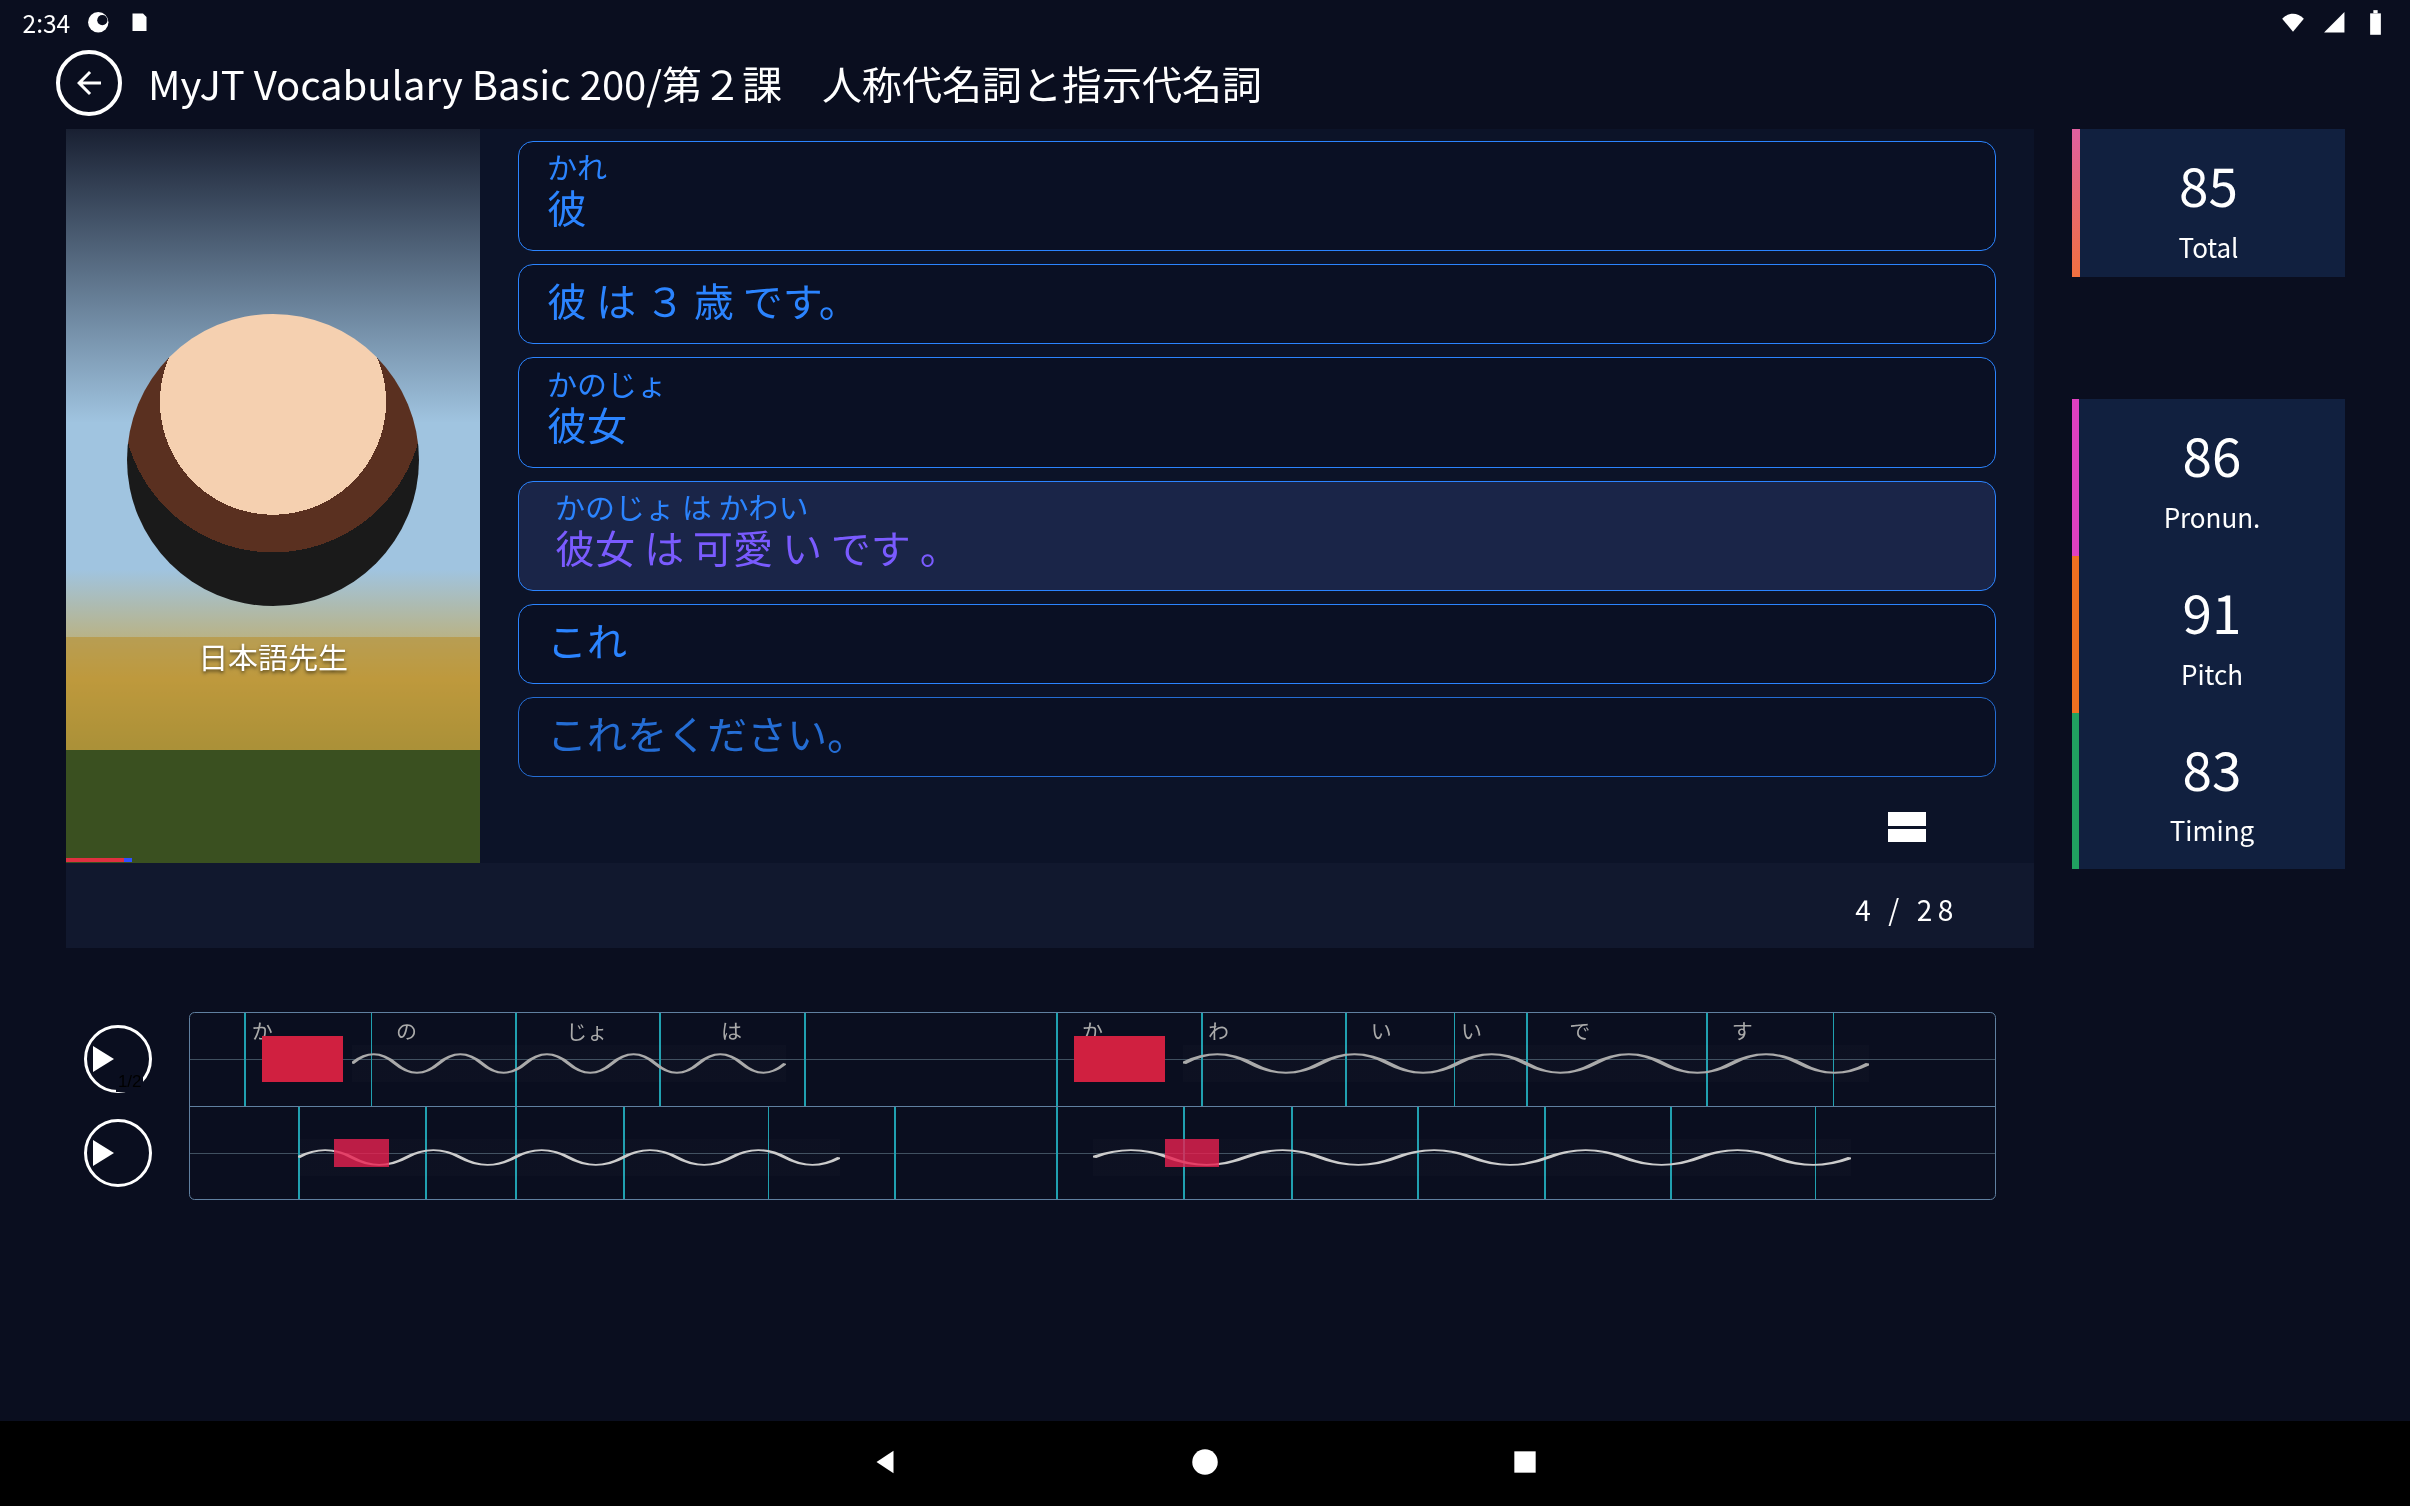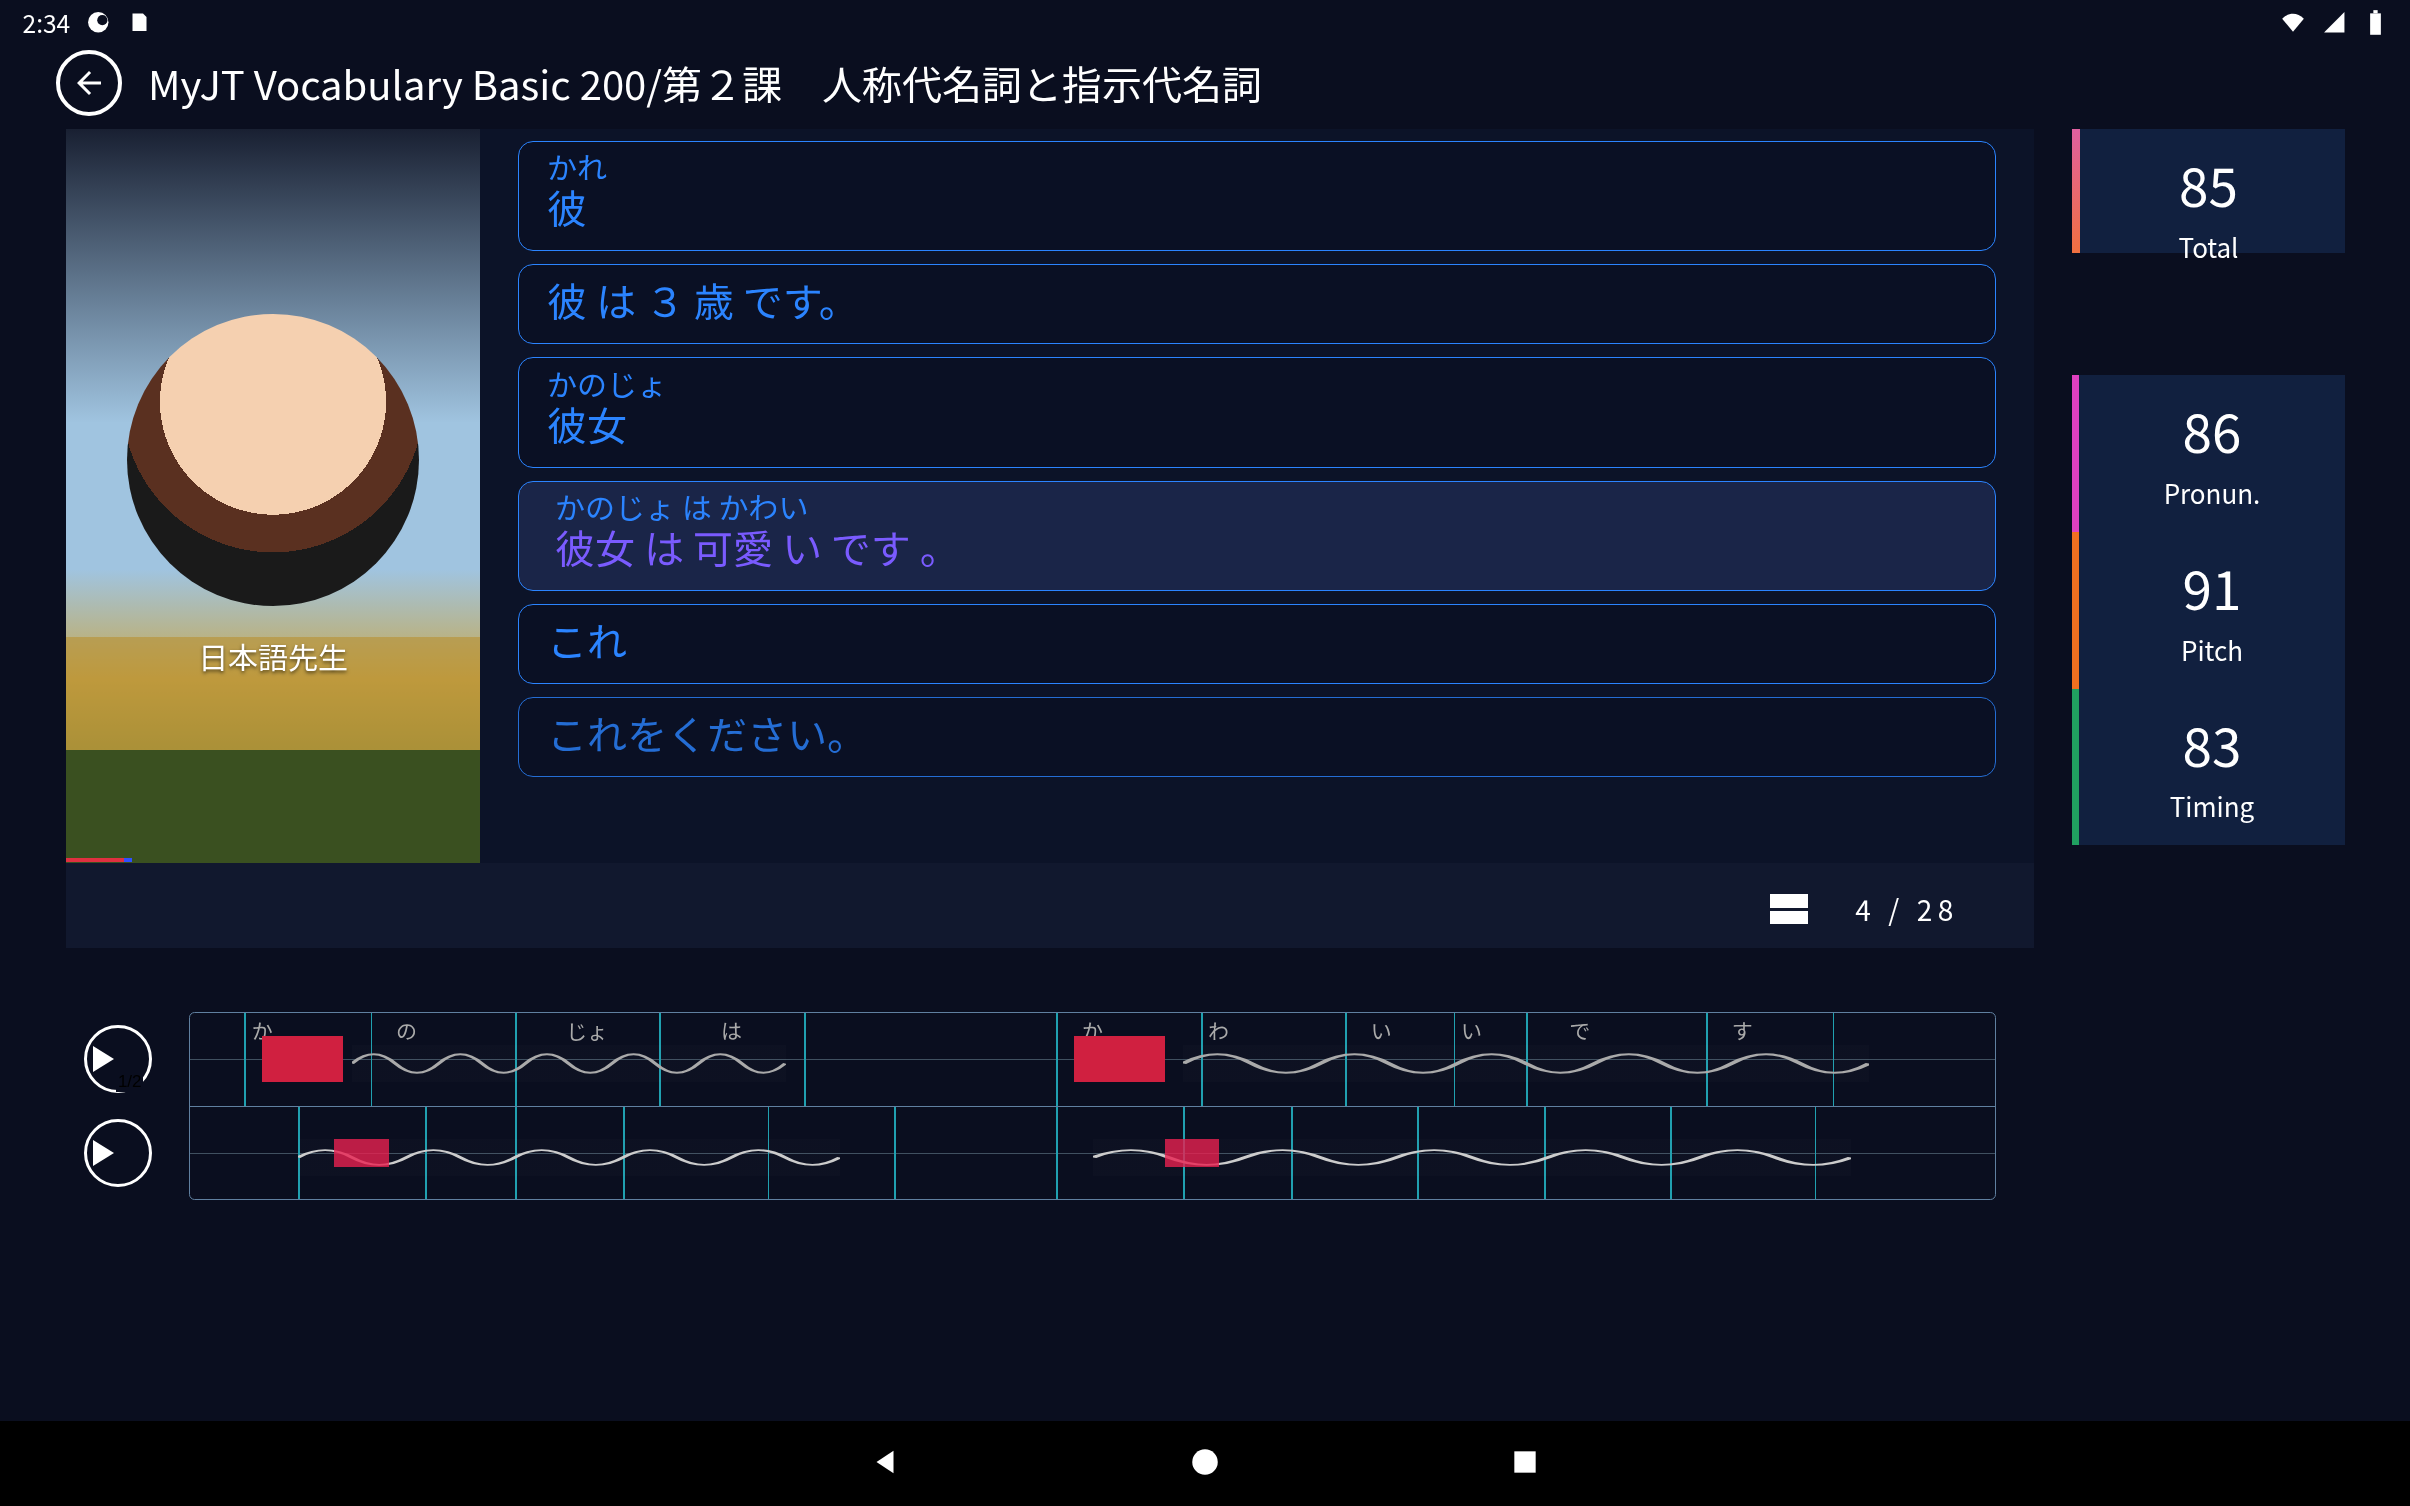--- a/index.html
+++ b/index.html
@@ -38,31 +38,31 @@
 
   
   .list { flex:1; background:#0c1328; overflow-y:hidden; padding: 11.3px 38px 0 38px; }
   .card { border:0.9px solid #2b84ff; border-radius:15px; padding: 9.4px 28px 19px 28px; margin-bottom: 13px; background:#0a1024; }
   .card.active { background:#1a2548;padding-left:36px; }
   .card.active .main-text, .card.active .rt { color:#7a5bff; }
   .ruby-line { display:flex; gap:0; font-size:30px; color:#2b84ff; line-height:1; }
   .main-text { font-size:40px; color:#2b84ff; line-height:1.2; margin-top:1.9px; }
 
   
-  .pager { position:absolute; bottom:19px; right:75px; display:flex; align-items:center; gap:47px; font-size:28px; letter-spacing:5.6px; }
+  .pager { position:absolute; bottom:19px; right:75px; display:flex; align-items:center; gap:47px; font-size:28px; letter-spacing:5.6px;flex-direction:column; }
   .pager-icon { width:38px; height:30px; display:flex; flex-direction:column; gap:3.8px; }
   .pager-icon div { flex:1; background:#fff; }
   .pager-icon div:first-child { height:40%; }
 
   
   .scores { width: 273px; display:flex; flex-direction:column; }
   .score-card { background:#11203f; border-left: 7.5px solid; padding: 17px 0 21px 0; display:flex; flex-direction:column; align-items:center; }
   .score-card .value { font-size:53px; font-weight:400; }
   .score-card .label { font-size:26px; margin-top:5.6px; }
-  .score-total { height: 124px; margin-bottom:122px; border-left: none; position:relative; }
+  .score-total { height: 148px; margin-bottom:122px; border-left: none; position:relative; }
   .score-total::before { content:""; position:absolute; left:0; top:0; bottom:0; width:7.5px; background:linear-gradient(to bottom, #e060a0, #f07040); }
   .c-pronun { border-color:#e040c0; }
   .c-pitch { border-color:#f07020; }
   .c-timing { border-color:#20a060; }
   .c-emphasis { border-color:#3060ff; }
 
   
   .wave-area { position:absolute; left:66px; right:414px; top:1012px; height:188px; display:flex; gap:19px; }
   .wave-controls { width:104px; display:flex; flex-direction:column; justify-content:space-around; align-items:center; }
   .play-btn { width:68px; height:68px; border:3.8px solid #fff; border-radius:50%; background:none; cursor:pointer; display:flex; align-items:center; position:relative; }

